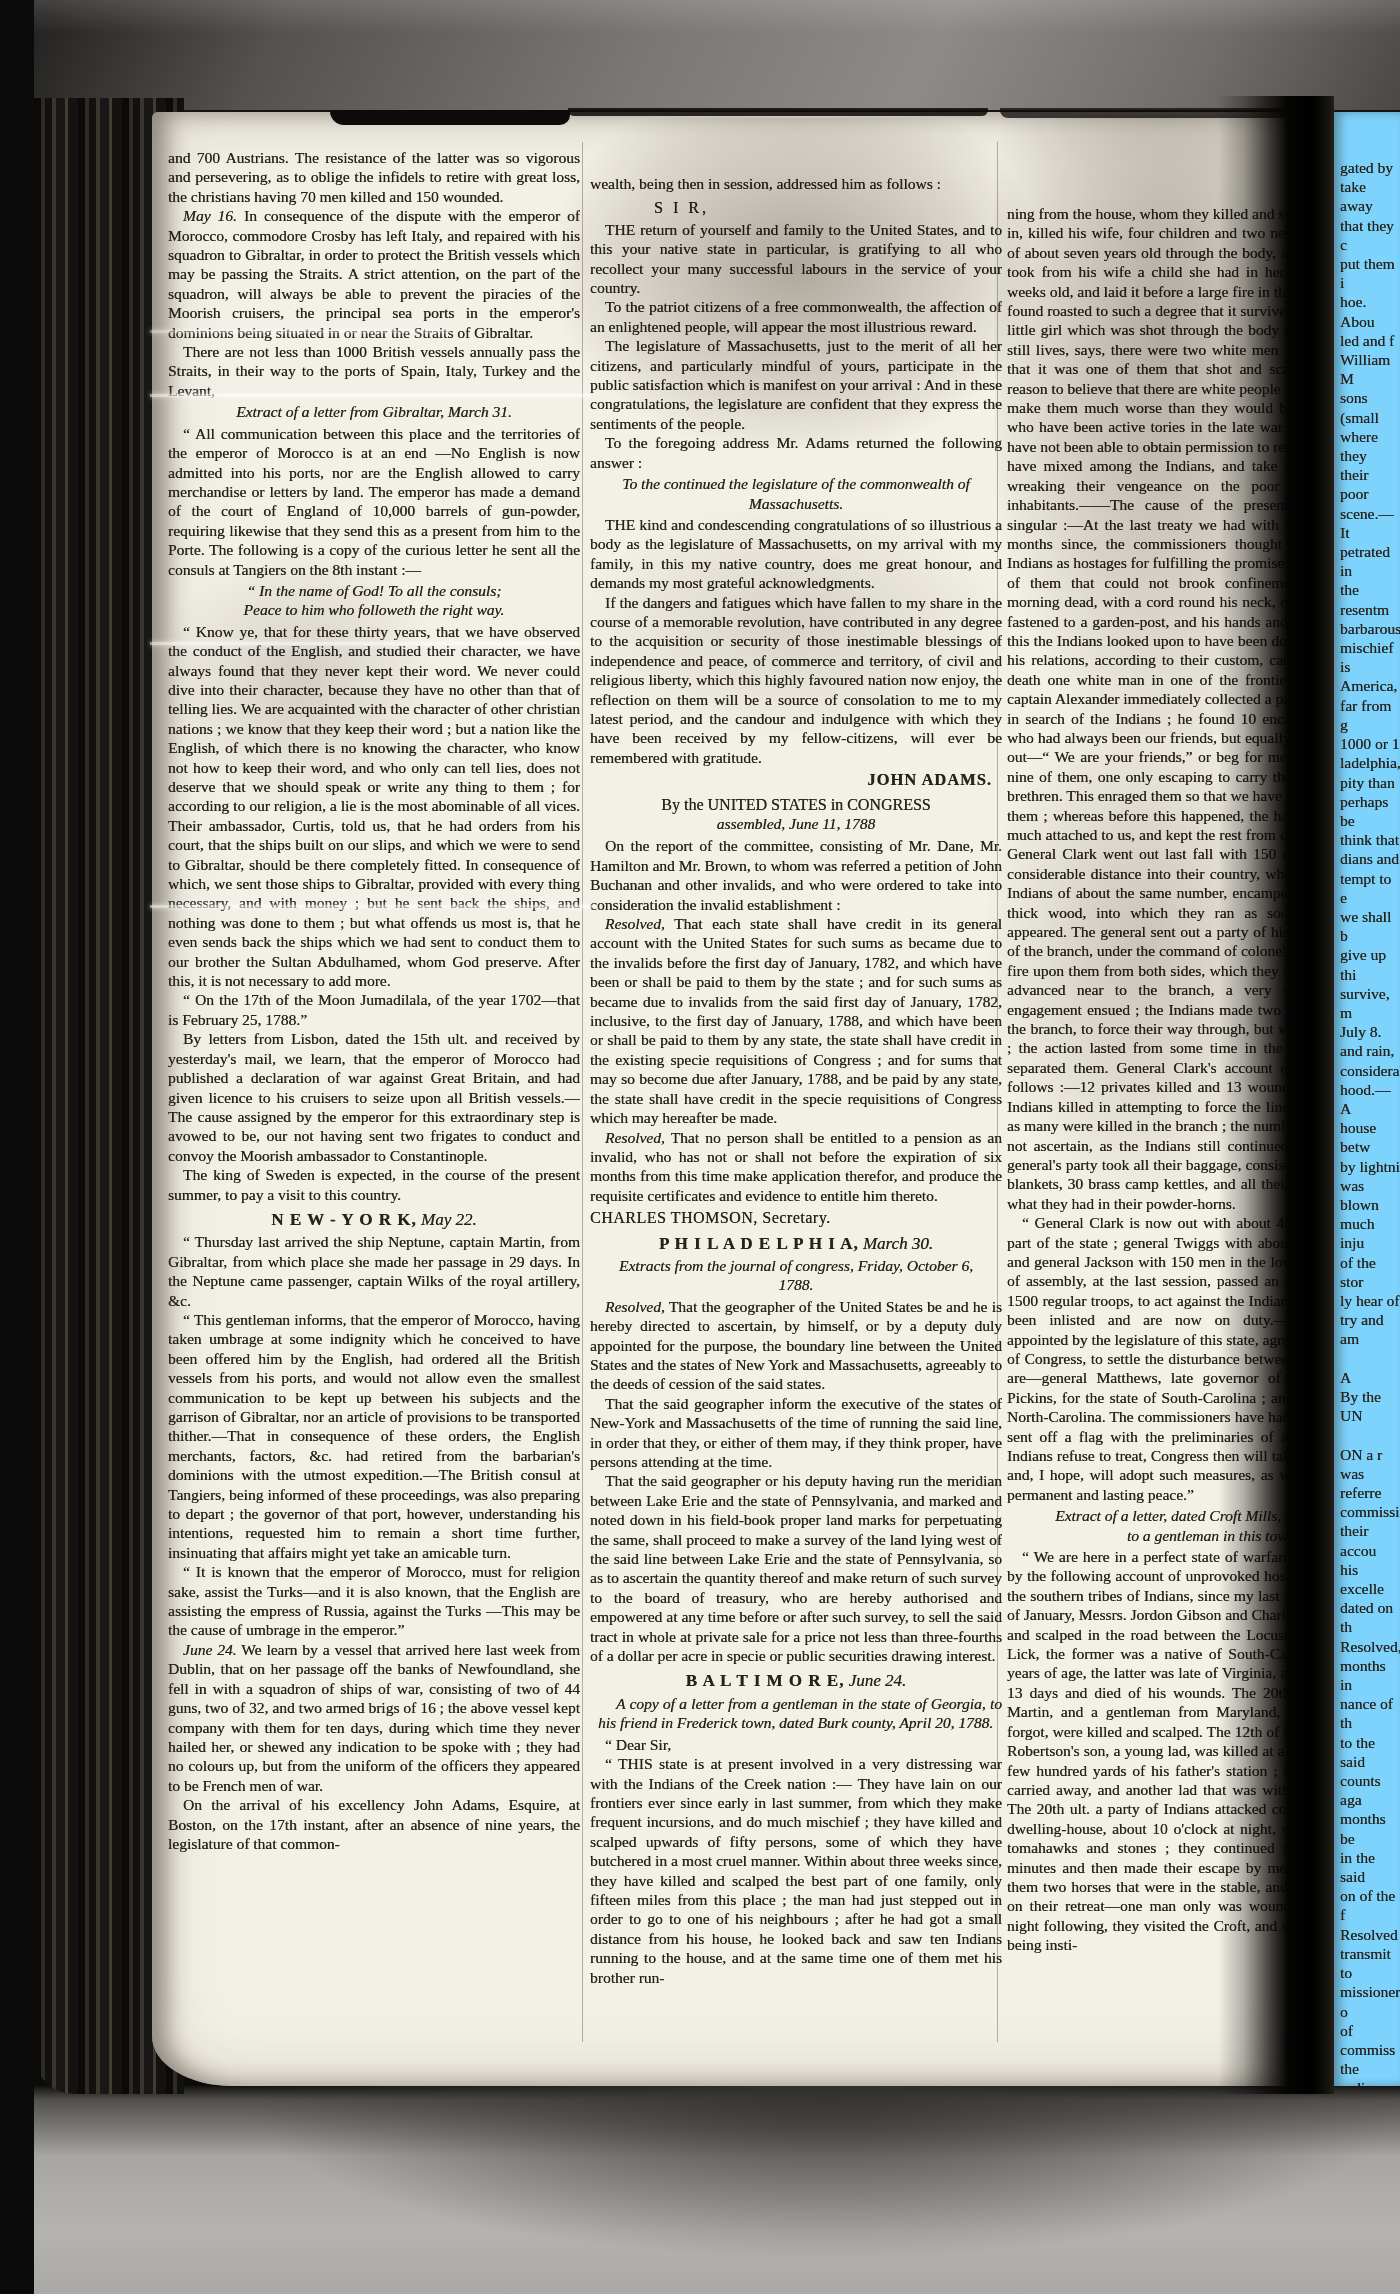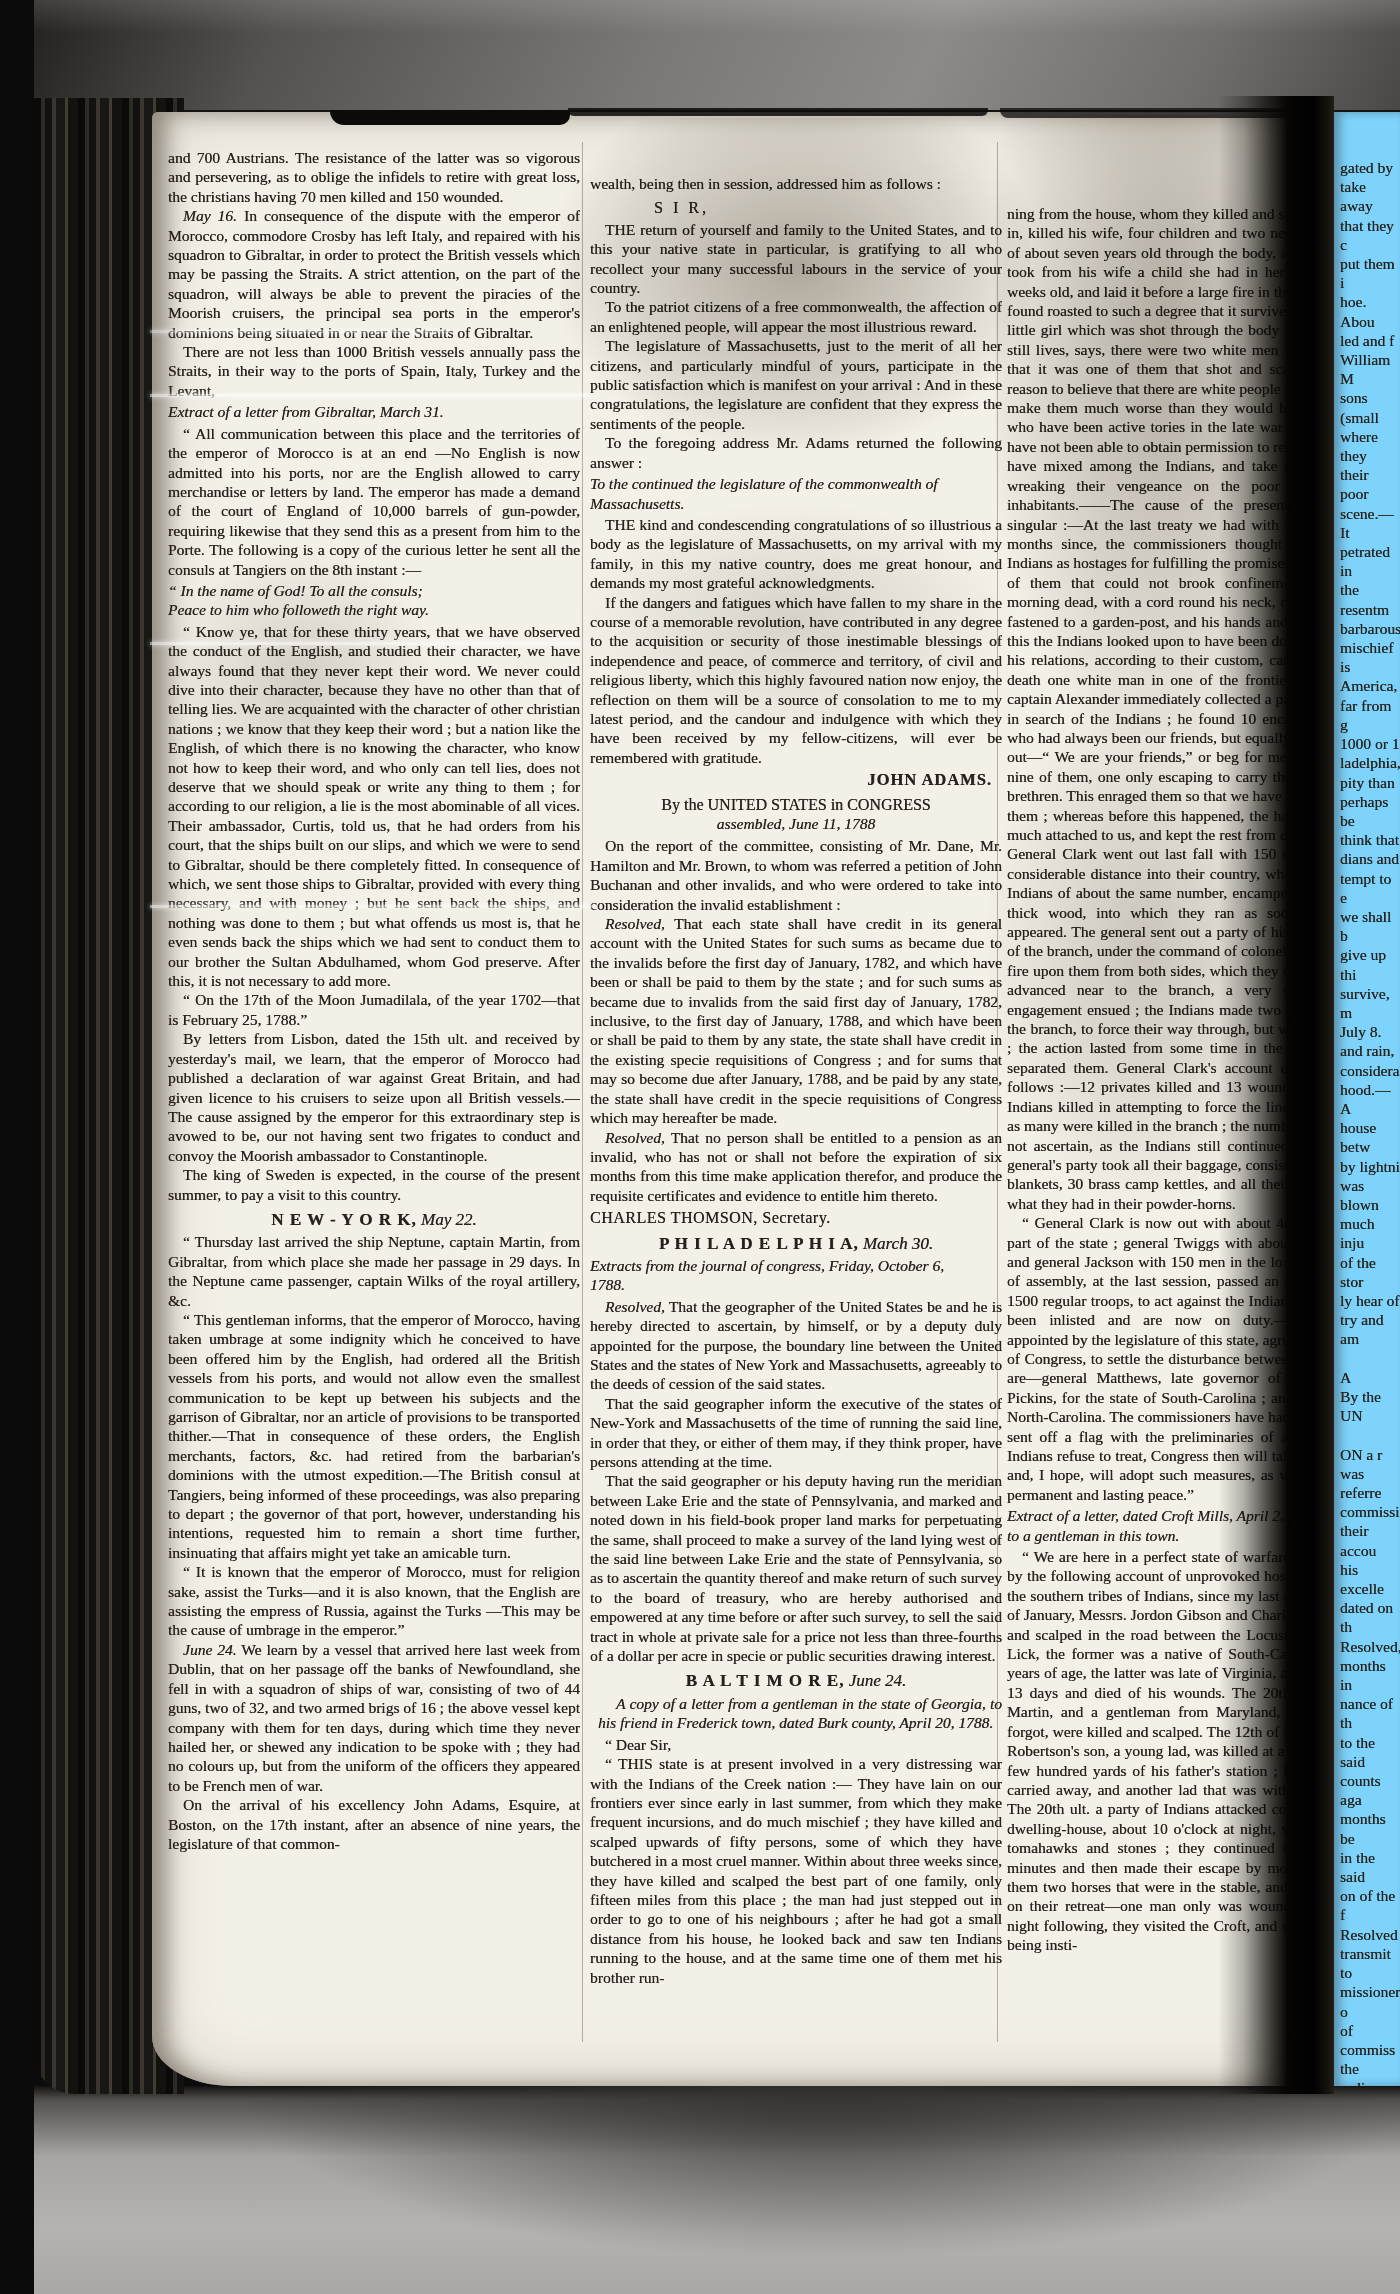--- a/index.html
+++ b/index.html
@@ -44,21 +44,21 @@
   }
   .col1{left:16px;width:412px;padding-top:36px;}
   .col2{left:438px;width:412px;padding-top:62px;}
   .col3{left:855px;width:323px;padding-top:92px;}
   .col3 .inner{width:412px;}
   .colrule{position:absolute;top:30px;bottom:44px;width:1px;background:rgba(60,50,40,0.35);}
   .rule-a{left:430px;} .rule-b{left:845px;}
   p{margin:0;text-indent:15px;}
   p.noindent{text-indent:0;}
   .lead{font-style:italic;}
-  .ital-center{font-style:italic;white-space:pre-line;text-indent:0;margin:2px 0;}
+  .ital-center{text-align:center;font-style:italic;white-space:pre-line;text-indent:0;margin:2px 0;}
   .ital-block{font-style:italic;margin:2px 0 2px 8px;text-indent:18px;}
   .dateline{text-align:center;font-size:17px;margin:6px 0 3px;text-indent:0;}
   .dateline .city{font-weight:bold;letter-spacing:1px;}
   .dateline .date{font-style:italic;}
   .congress-head{text-align:center;font-weight:normal;font-size:16px;margin-top:5px;}
   .congress-sub{text-align:center;font-style:italic;margin-bottom:3px;}
   .sir-head{margin:5px 0 2px 64px;letter-spacing:3px;font-size:16px;}
   .sign-right{text-align:right;font-weight:bold;letter-spacing:1px;font-size:16.5px;margin:3px 10px 3px 0;}
   .center-line{text-align:left;font-size:16px;letter-spacing:0.5px;margin:3px 0;}
   

